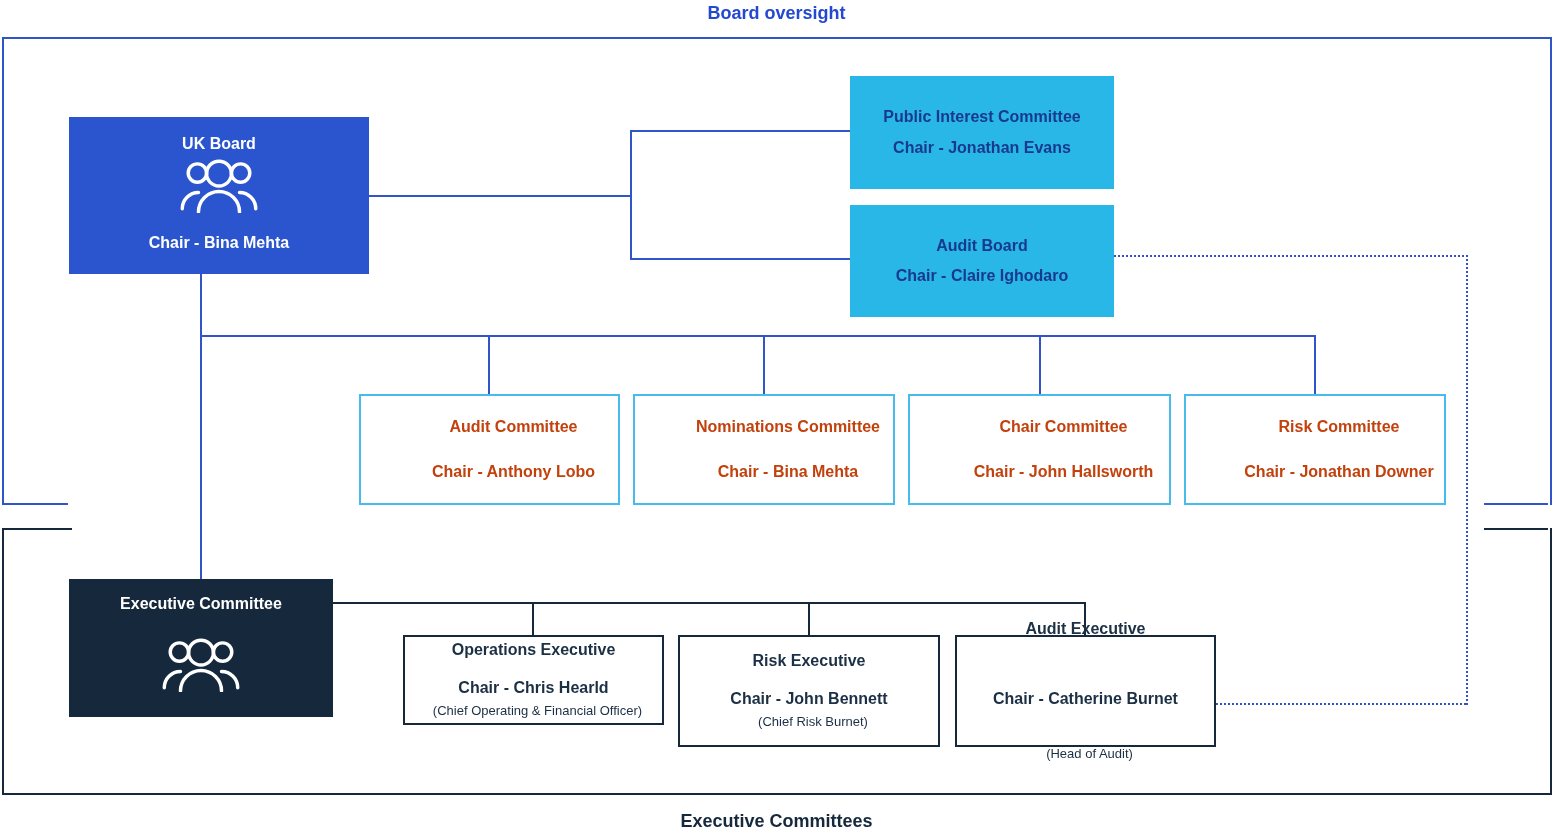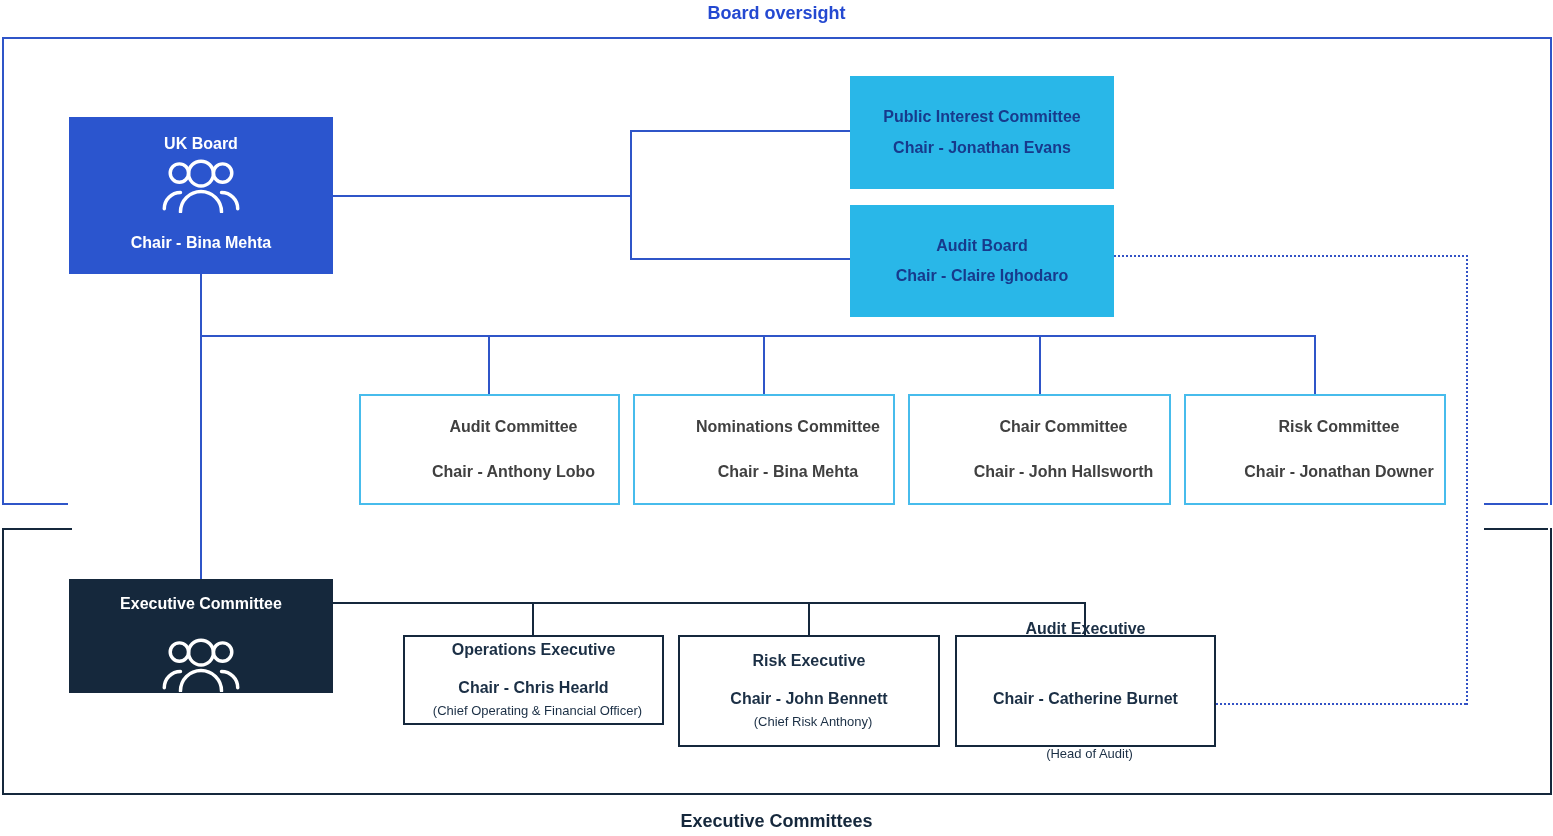--- a/index.html
+++ b/index.html
@@ -35,21 +35,21 @@
   .vl-dark{width:2px;background:#15283c;}
   .hl-dot{height:0;border-top:2px dotted #3352c5;}
   .vl-dot{width:0;border-left:2px dotted #3352c5;}
 
   
   .box{position:absolute;z-index:2;display:flex;flex-direction:column;align-items:center;
        justify-content:center;text-align:center;box-sizing:border-box;}
   .box-blue{background:#2b55ce;color:#ffffff;justify-content:space-between;
             padding:18px 10px 22px 10px;}
   .box-cyan{background:#29b7e8;color:#173a8c;}
-  .box-wire-cyan{background:#ffffff;border:2px solid #47bcec;color:#404040;gap:15px;padding-left:48px;}
+  .box-wire-cyan{background:#ffffff;border:2px solid #47bcec;color:#c2410c;gap:15px;padding-left:48px;}
   .box-wire-dark{background:#ffffff;border:2px solid #15283c;color:#1b2f45;gap:7px;}
   .box-dark{background:#15283c;color:#ffffff;justify-content:space-between;
             padding:16px 10px 22px 10px;}
   .node-title{font-size:16px;font-weight:bold;line-height:1.15;}
   .node-chair{font-size:16px;font-weight:bold;line-height:1.15;margin-top:12px;}
   .node-role{font-size:13px;font-weight:normal;line-height:1.1;margin-left:8px;}
   .icon-people{display:block;}
 </style>
 </head>
 <body>
@@ -80,21 +80,21 @@
 
   <div class="line hl-dark" style="left:333px;top:602px;width:753px;"></div>
   <div class="line vl-dark" style="left:532px;top:602px;height:34px;"></div>
   <div class="line vl-dark" style="left:808px;top:602px;height:34px;"></div>
   <div class="line vl-dark" style="left:1084px;top:602px;height:34px;"></div>
 
   <div class="line hl-dot" style="left:1114px;top:255px;width:354px;"></div>
   <div class="line vl-dot" style="left:1466px;top:255px;height:450px;"></div>
   <div class="line hl-dot" style="left:1216px;top:703px;width:250px;"></div>
 
-  <div class="box box-blue" style="left:69px;top:117px;width:264px;height:157px;">
+  <div class="box box-blue" style="left:69px;top:117px;width:300px;height:157px;">
     <div class="node-title">UK Board</div>
     <span class="icon-people">
       <svg width="80" height="54" viewBox="0 0 72 50">
         <g fill="none" stroke="#ffffff" stroke-width="3.2" stroke-linecap="round">
           <circle cx="16" cy="13" r="8.5"></circle>
           <circle cx="56" cy="13" r="8.5"></circle>
           <path d="M2 46 A 15 15 0 0 1 17 31"></path>
           <path d="M70 46 A 15 15 0 0 0 55 31"></path>
           <circle cx="36" cy="13.5" r="11.5"></circle>
           <path d="M17 49 A 19 19 0 0 1 55 49"></path>
@@ -124,21 +124,21 @@
   </div>
   <div class="box box-wire-cyan" style="left:908px;top:394px;width:263px;height:111px;">
     <div class="node-title">Chair Committee</div>
     <div class="node-chair">Chair - John Hallsworth</div>
   </div>
   <div class="box box-wire-cyan" style="left:1184px;top:394px;width:262px;height:111px;">
     <div class="node-title">Risk Committee</div>
     <div class="node-chair">Chair - Jonathan Downer</div>
   </div>
 
-  <div class="box box-dark" style="left:69px;top:579px;width:264px;height:114px;gap:25px;">
+  <div class="box box-dark" style="left:69px;top:579px;width:264px;height:138px;gap:25px;">
     <div class="node-title">Executive Committee</div>
     <span class="icon-people">
       <svg width="80" height="54" viewBox="0 0 72 50">
         <g fill="none" stroke="#ffffff" stroke-width="3.2" stroke-linecap="round">
           <circle cx="16" cy="13" r="8.5"></circle>
           <circle cx="56" cy="13" r="8.5"></circle>
           <path d="M2 46 A 15 15 0 0 1 17 31"></path>
           <path d="M70 46 A 15 15 0 0 0 55 31"></path>
           <circle cx="36" cy="13.5" r="11.5"></circle>
           <path d="M17 49 A 19 19 0 0 1 55 49"></path>
@@ -149,21 +149,21 @@
   </div>
 
   <div class="box box-wire-dark" style="left:403px;top:635px;width:261px;height:90px;">
     <div class="node-title">Operations Executive</div>
     <div class="node-chair">Chair - Chris Hearld</div>
     <div class="node-role">(Chief Operating &amp; Financial Officer)</div>
   </div>
   <div class="box box-wire-dark" style="left:678px;top:635px;width:262px;height:112px;">
     <div class="node-title">Risk Executive</div>
     <div class="node-chair">Chair - John Bennett</div>
-    <div class="node-role">(Chief Risk Anthony)</div>
+    <div class="node-role">(Chief Risk Burnet)</div>
   </div>
   <div class="box box-wire-dark" style="left:955px;top:635px;width:261px;height:112px;gap:39px;">
     <div class="node-title">Audit Executive</div>
     <div class="node-chair">Chair - Catherine Burnet</div>
     <div class="node-role">(Head of Audit)</div>
   </div>
 
 </div>
 
 </body></html>

